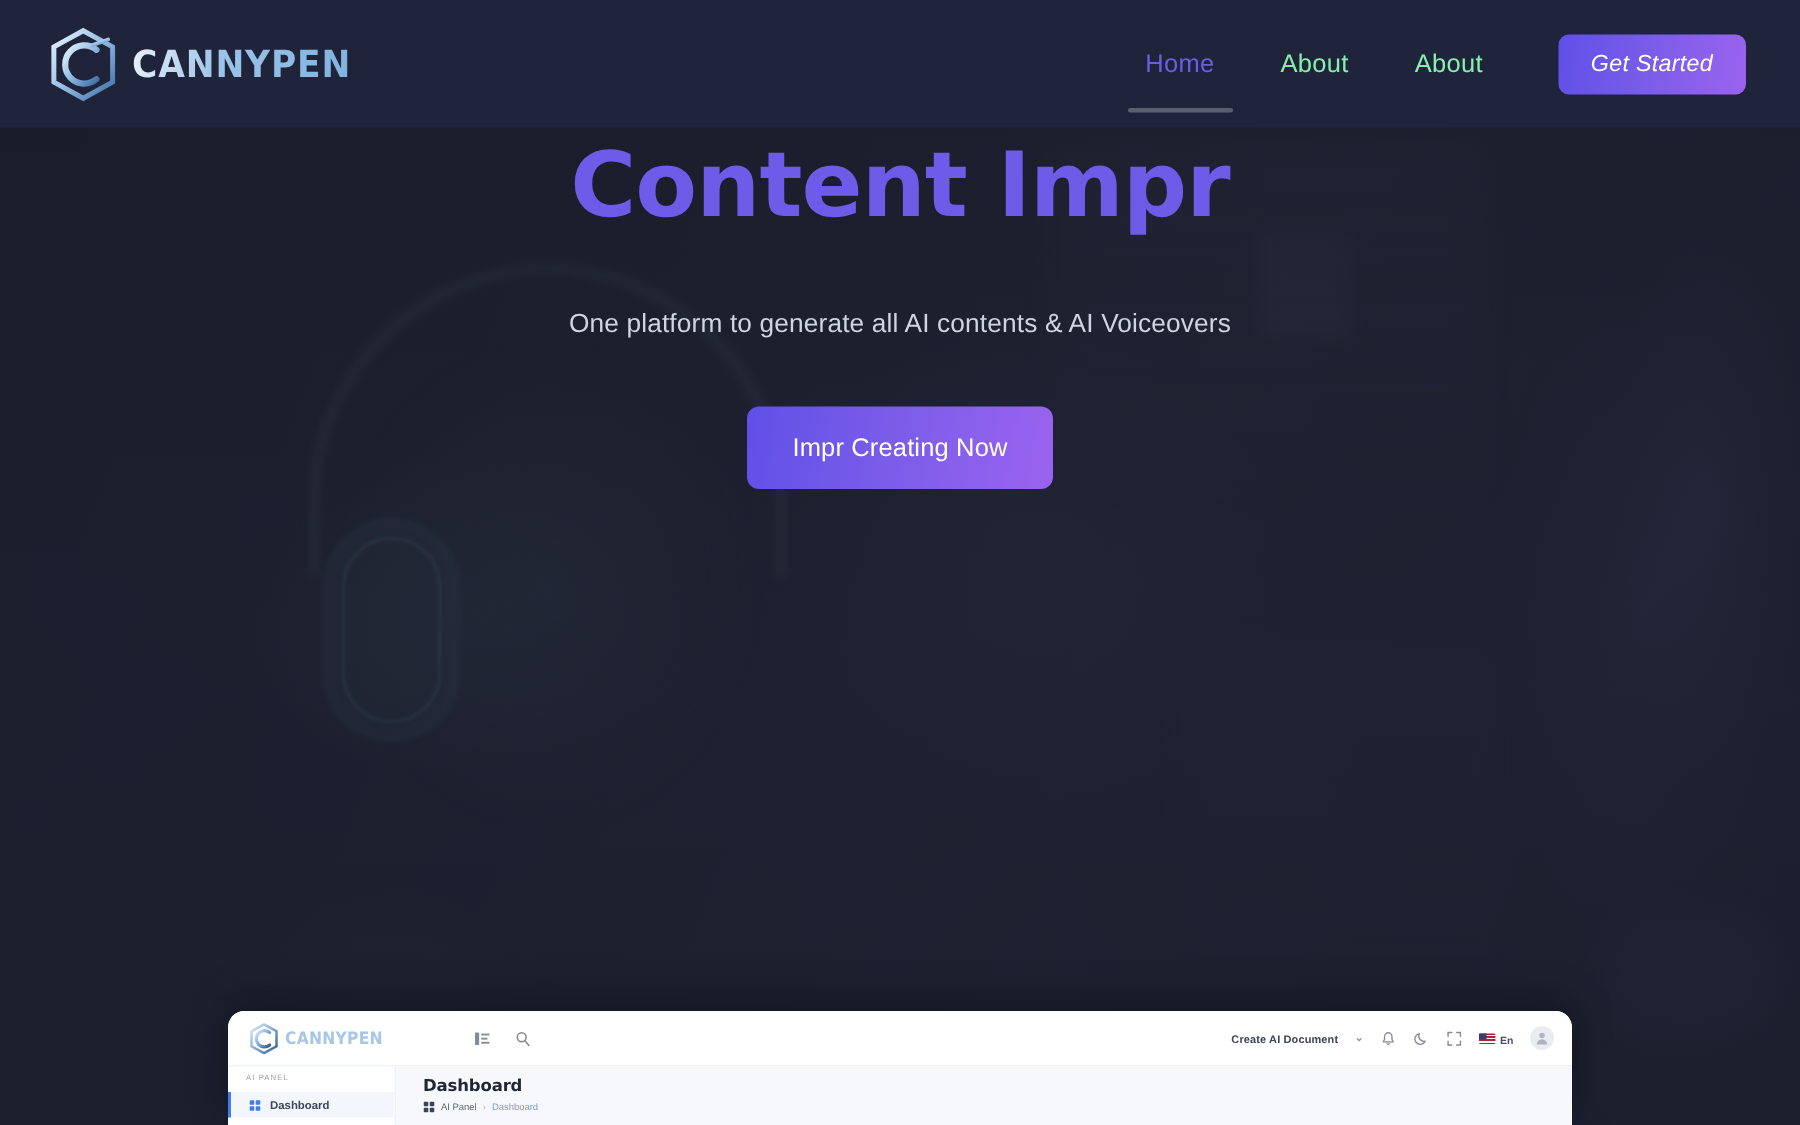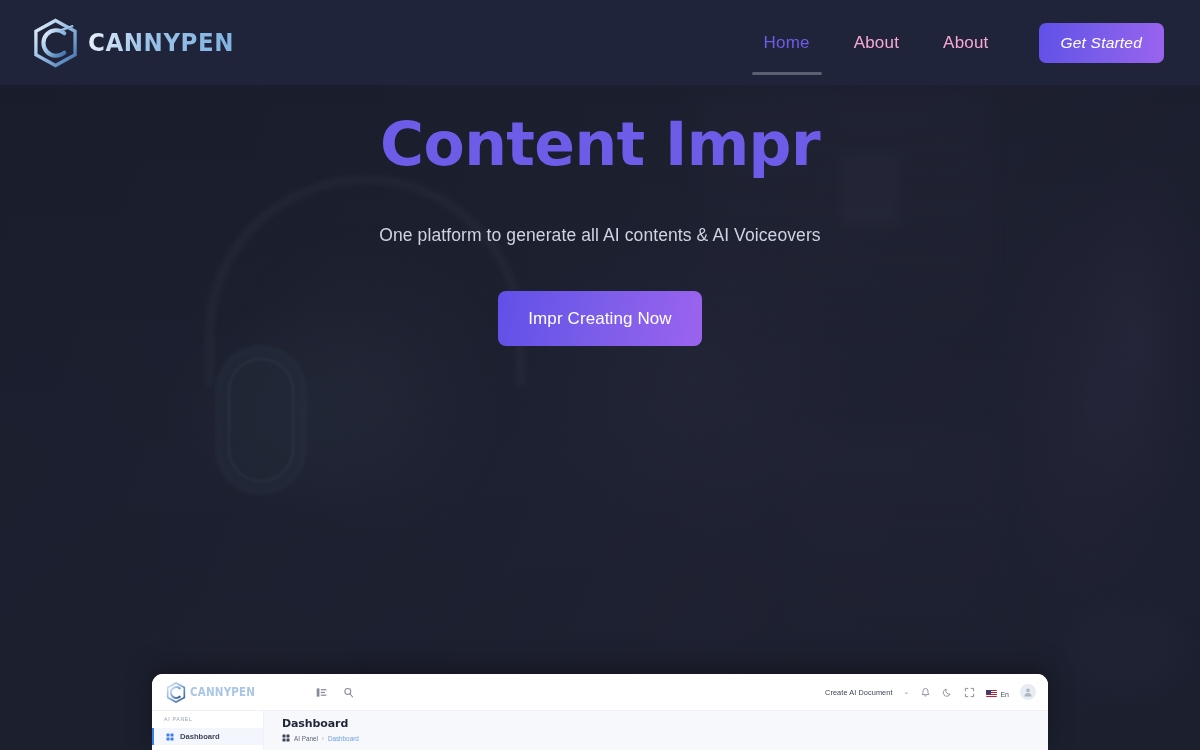--- a/index.html
+++ b/index.html
@@ -79,21 +79,21 @@
   .brand-mark { width:47px; height:50px; display:block; }
   .brand-name {
     font-size:25px; font-weight:700; letter-spacing:.6px;
     background:linear-gradient(100deg,#e8f1fb 0%, #9cc3e8 40%, #7fb3e0 100%);
     -webkit-background-clip:text; background-clip:text; color:transparent;
     font-family:"DejaVu Sans", sans-serif;
     transform:scaleX(.92); transform-origin:left center;
   }
   .nav { margin-left:auto; display:flex; gap:0; }
   .nav-link {
-    position:relative; font-size:17px; color:#f9a8d4; text-decoration:none;
+    position:relative; font-size:17px; color:#86efac; text-decoration:none;
     padding:10px 22px; letter-spacing:.2px; cursor:pointer; white-space:nowrap;
   }
   .nav-link.active { color:#6c5ce7; }
   .nav-link.active::after {
     content:""; position:absolute; left:10px; right:10px; bottom:-12px;
     height:3px; border-radius:2px; background:#5b6070;
   }
   .btn-get-started {
     margin-left:28px; border:none; cursor:pointer;
     padding:11px 22px; border-radius:7px; font-size:15.5px; color:#fff;
@@ -102,21 +102,21 @@
   }
 
   
   .hero { position:absolute; left:0; top:85px; width:1200px; height:665px; z-index:10; text-align:center; }
   .hero-title {
     margin-top:163px; font-size:70px; line-height:1.04; font-weight:700;
     color:#ffffff; letter-spacing:-1px;
     font-family:"DejaVu Sans", sans-serif;
   }
   .hero-typed {
-    margin-top:28px; font-size:60px; line-height:1.06; font-weight:700;
+    margin-top:8px; font-size:60px; line-height:1.06; font-weight:700;
     color:#6c5ce7; letter-spacing:-.6px; min-height:66px;
     font-family:"DejaVu Sans", sans-serif;
   }
   .hero-sub {
     margin-top:46px; font-size:17.5px; color:#cfd4e2; letter-spacing:.1px;
   }
   .btn-start {
     margin-top:45px; display:inline-block; border:none; cursor:pointer;
     padding:0 30px; height:55px; line-height:55px; border-radius:8px;
     font-size:17px; color:#fff; letter-spacing:.1px;
@@ -133,21 +133,21 @@
   .dash-topbar { display:flex; align-items:center; height:36px; padding:0 12px 0 14px; background:#fff; }
   .dash-brand { display:flex; align-items:center; gap:4px; width:146px; }
   .dash-mark { width:20px; height:21px; display:block; }
   .dash-brandname {
     font-size:11.5px; font-weight:700; letter-spacing:.2px; transform:scaleX(.9);
     transform-origin:left center; color:#a8c6e6;
     font-family:"DejaVu Sans", sans-serif;
   }
   .dash-topicons { display:flex; align-items:center; gap:16px; margin-left:4px; }
   .dico { width:11px; height:11px; display:block; opacity:.62; }
-  .dash-topright { margin-left:auto; display:flex; align-items:center; gap:11px; }
+  .dash-topright { margin-left:auto; display:flex; align-items:center; gap:11px;font-weight:bold; }
   .dash-cta { font-size:7.3px; color:#3c4356; letter-spacing:.1px; cursor:pointer; }
   .dash-chev { font-size:7px; color:#8b93a6; }
   .flag {
     width:11px; height:7px; display:inline-block; border-radius:1px;
     background:linear-gradient(180deg,#b22234 0 14%,#fff 14% 28%,#b22234 28% 43%,#fff 43% 57%,#b22234 57% 72%,#fff 72% 86%,#b22234 86% 100%);
     position:relative;
   }
   .flag::after { content:""; position:absolute; left:0; top:0; width:5px; height:4px; background:#3c3b6e; }
   .flag-lang { font-size:7px; color:#4a5164; margin-left:3px; }
   .avatar {

